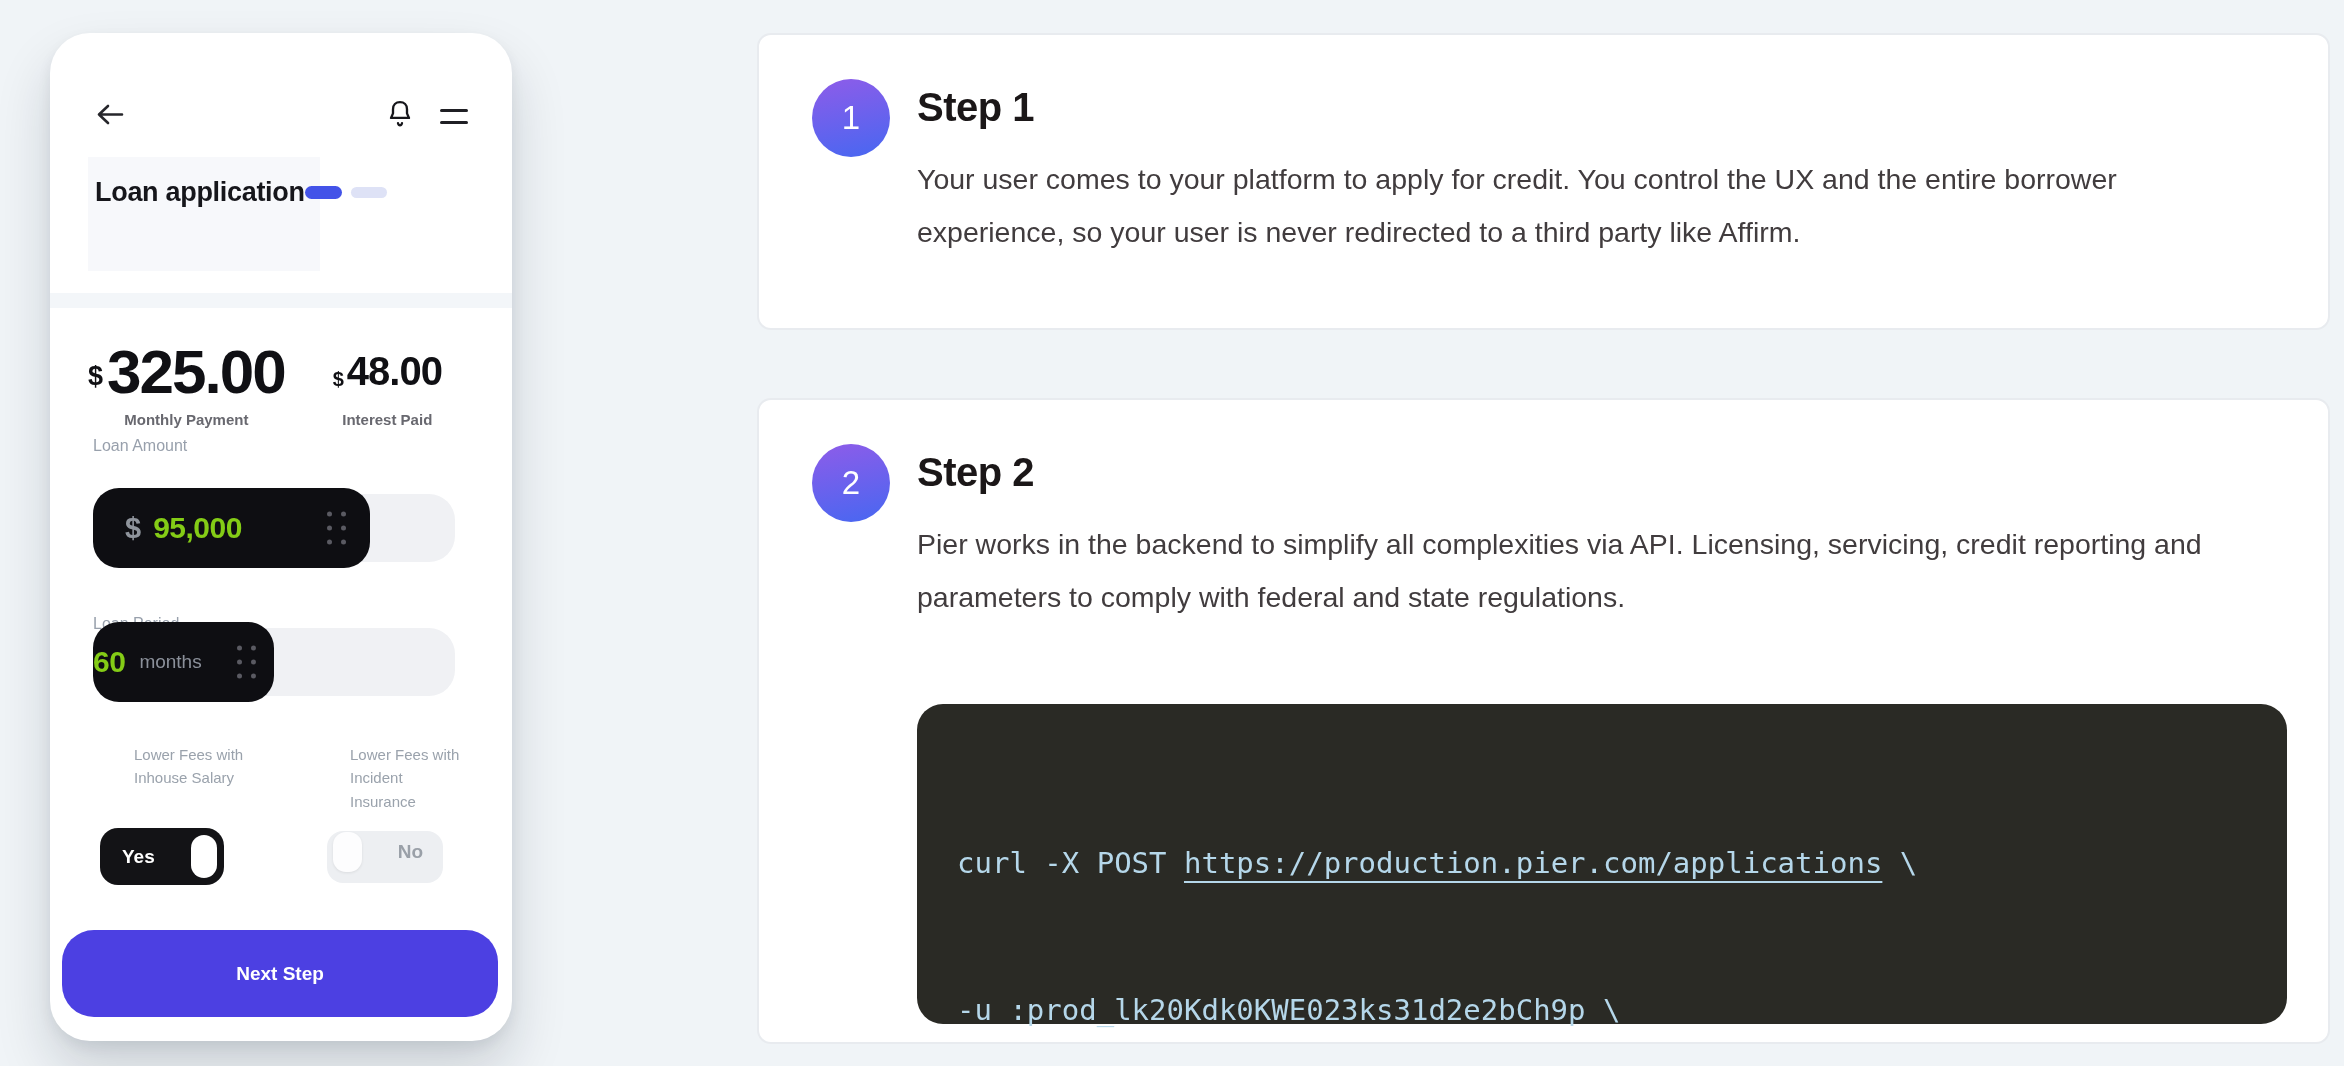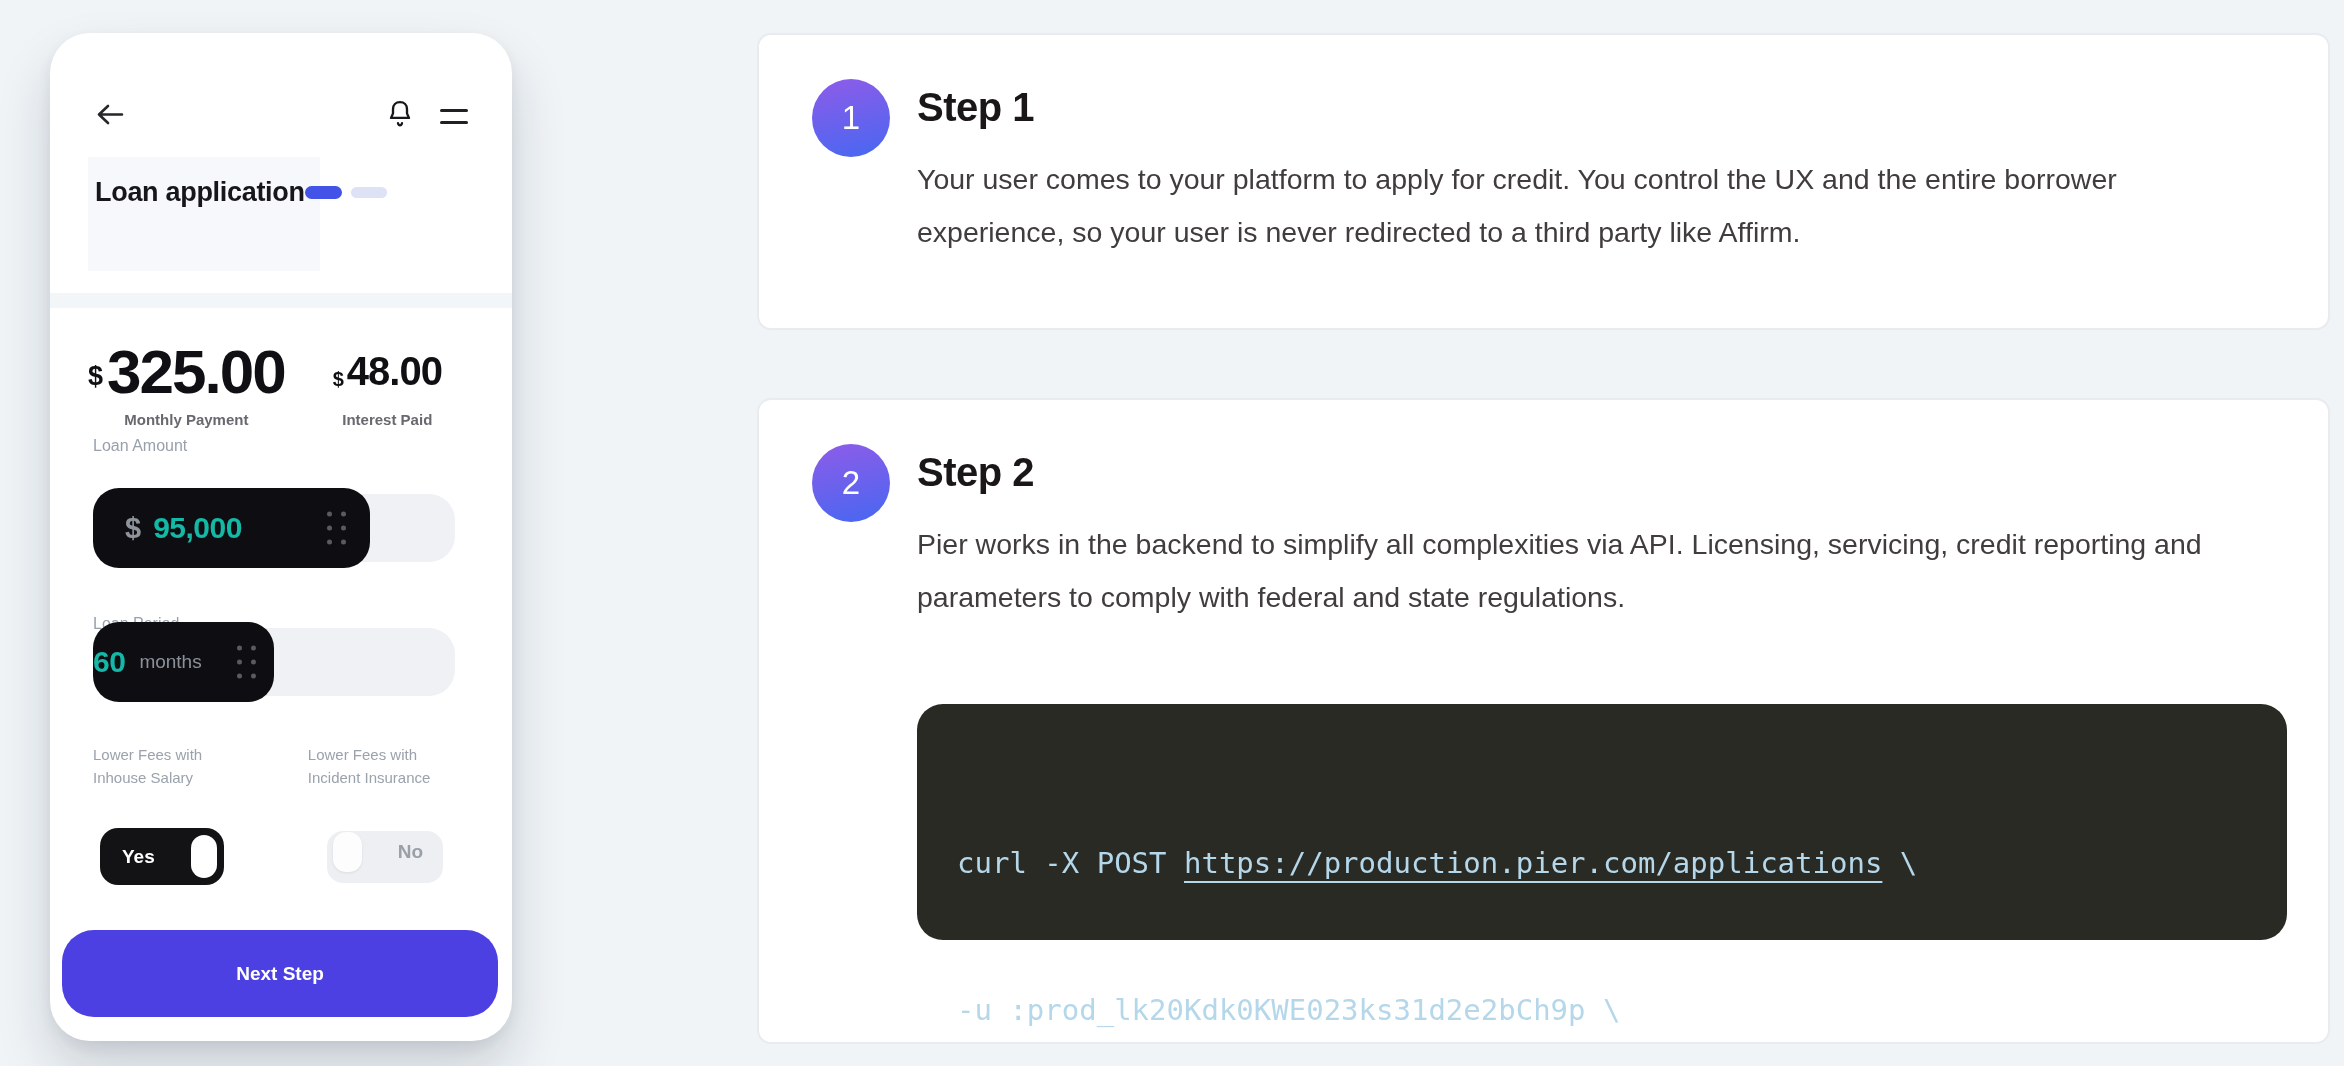--- a/index.html
+++ b/index.html
@@ -40,29 +40,29 @@
   .lbl-period { top:582px; }
   .slider { position:absolute; left:43px; width:372px; height:80px; cursor:pointer; }
   .sl-1 { top:455px; }
   .sl-2 { top:589px; }
   .track { position:absolute; left:0; top:6px; width:362px; height:68px; background:#f0f1f4; border-radius:26px; }
   .fill { position:absolute; left:0; top:0; height:80px; background:#0e0e12; border-radius:26px;
           display:flex; align-items:center; }
   .sl-1 .fill { width:277px; padding-left:32px; }
   .sl-2 .fill { width:181px; }
   .fill .cur { font-size:29px; font-weight:700; color:#8f949c; margin-right:12px; }
-  .fill .val { font-size:30px; font-weight:700; color:#14b8a6; letter-spacing:-.5px; }
+  .fill .val { font-size:30px; font-weight:700; color:#84cc16; letter-spacing:-.5px; }
   .fill .unit { font-size:19px; color:#8b909a; margin-left:14px; }
   .dots { position:absolute; top:50%; transform:translateY(-50%); display:grid;
           grid-template-columns:repeat(2,5px); grid-auto-rows:5px; gap:9px 9px; }
   .sl-1 .dots { right:24px; } .sl-2 .dots { right:18px; }
   .dots i { display:block; width:5px; height:5px; border-radius:50%; background:#5a5a62; }
 
   .toggle-labels { position:absolute; top:710px; left:43px; right:40px; display:flex; }
-  .toggle-label { font-size:15px; color:#9aa2ac; line-height:1.55; }
+  .toggle-label { font-size:15px; color:#9aa2ac; line-height:1.55;margin-left:41px; }
   .tl-1 { width:165px; margin-right:60px; }
   .tl-2 { width:175px; }
   .toggle { position:absolute; border:none; cursor:pointer; display:flex; align-items:center;gap:36px; }
   .toggle-on { left:50px; top:795px; width:124px; height:57px; background:#131316; border-radius:18px;
                justify-content:space-between; padding:0 7px 0 22px; }
   .toggle-on .state { color:#ffffff; font-size:19px; font-weight:700; }
   .toggle-on .knob { width:43px; height:43px; border-radius:14px; background:#ffffff; }
   .toggle-off { left:277px; top:798px; width:116px; height:52px; background:#edeff2; border-radius:16px;
                 justify-content:space-between; padding:0 20px 10px 6px; }
   .toggle-off .knob { width:40px; height:40px; border-radius:13px; background:#fdfdfe;
@@ -80,21 +80,21 @@
   .card-2 { top:398px; height:646px; }
   .badge { position:absolute; left:53px; top:44px; width:78px; height:78px; border-radius:50%;
            background:linear-gradient(168deg, #8e5ce9 0%, #4767f1 100%);
            color:#ffffff; font-size:33px; font-weight:500;
            display:flex; align-items:center; justify-content:center; }
   .step-title { position:absolute; left:158px; top:50px; font-size:40px; font-weight:800;
                 color:#1b1718; letter-spacing:-.5px; }
   .step-desc { position:absolute; left:158px; top:118px; width:1345px; font-size:28.5px;
                line-height:53px; color:#413c3e; }
 
-  .code { position:absolute; left:158px; top:304px; width:1370px; height:236px; background:#2a2a25;
+  .code { position:absolute; left:158px; top:304px; width:1370px; height:320px; background:#2a2a25;
           border-radius:26px; padding:37px 40px; font-family:"DejaVu Sans Mono", monospace;
           font-size:29px; line-height:49px; color:#b5d7ea; white-space:pre; }
   .code-link { color:#b5d7ea; text-decoration:underline; text-underline-offset:8px; cursor:pointer; }
 </style>
 </head>
 <body>
 
 <div class="canvas">
 
   <div class="phone">

